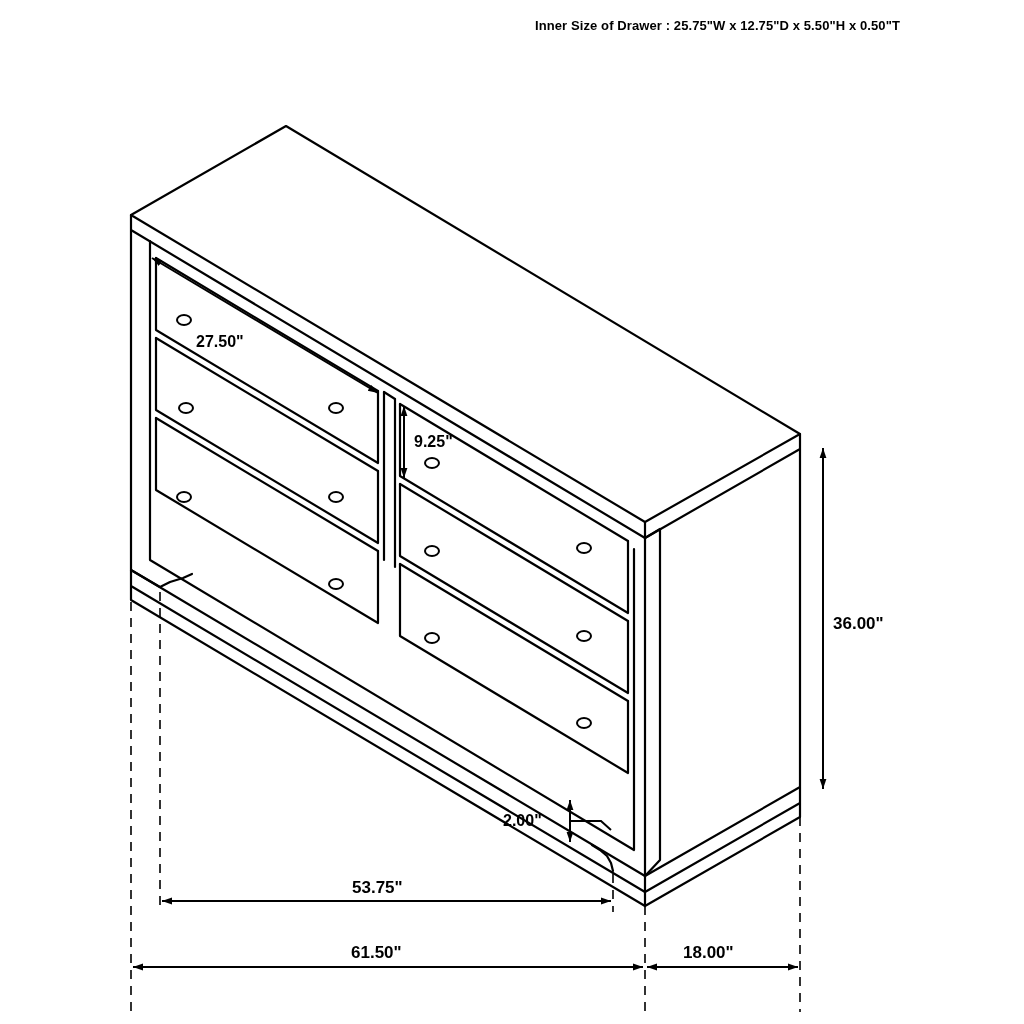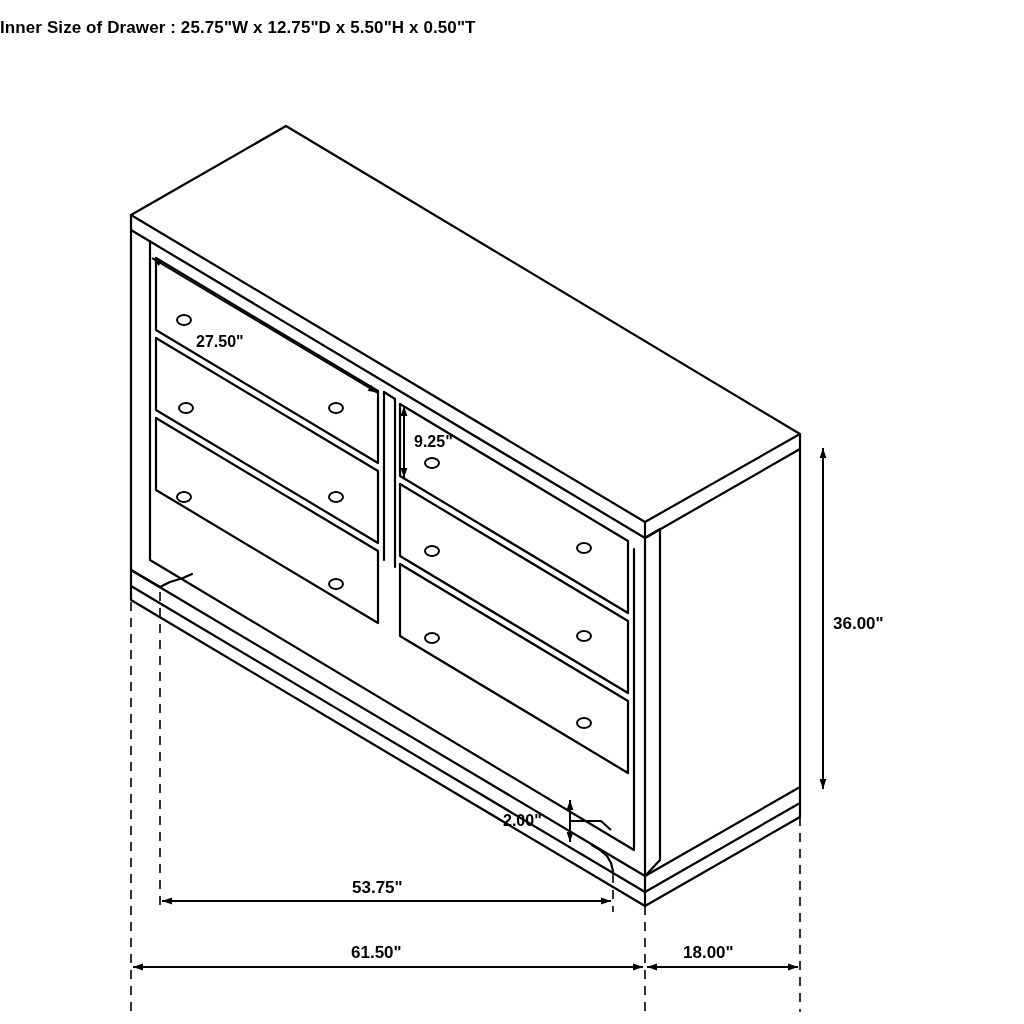--- a/index.html
+++ b/index.html
@@ -18,22 +18,22 @@
   #stage {
     position: relative;
     width: 1024px;
     height: 1024px;
   }
   #title {
     position: absolute;
     top: 18px;
     left: 0;
     width: 900px;
-    text-align: left;
-    font-size: 17px;
+    text-align: right;
+    font-size: 13px;
     font-weight: bold;
     letter-spacing: 0.1px;
   }
   svg.diagram {
     position: absolute;
     top: 0;
     left: 0;
     width: 1024px;
     height: 1024px;
   }

